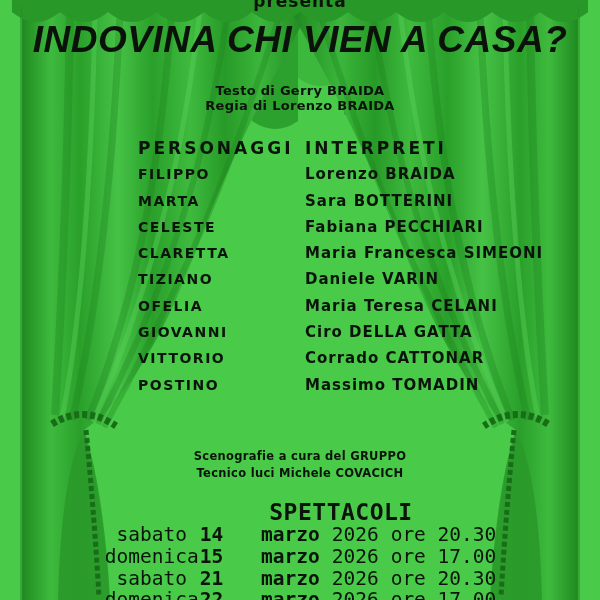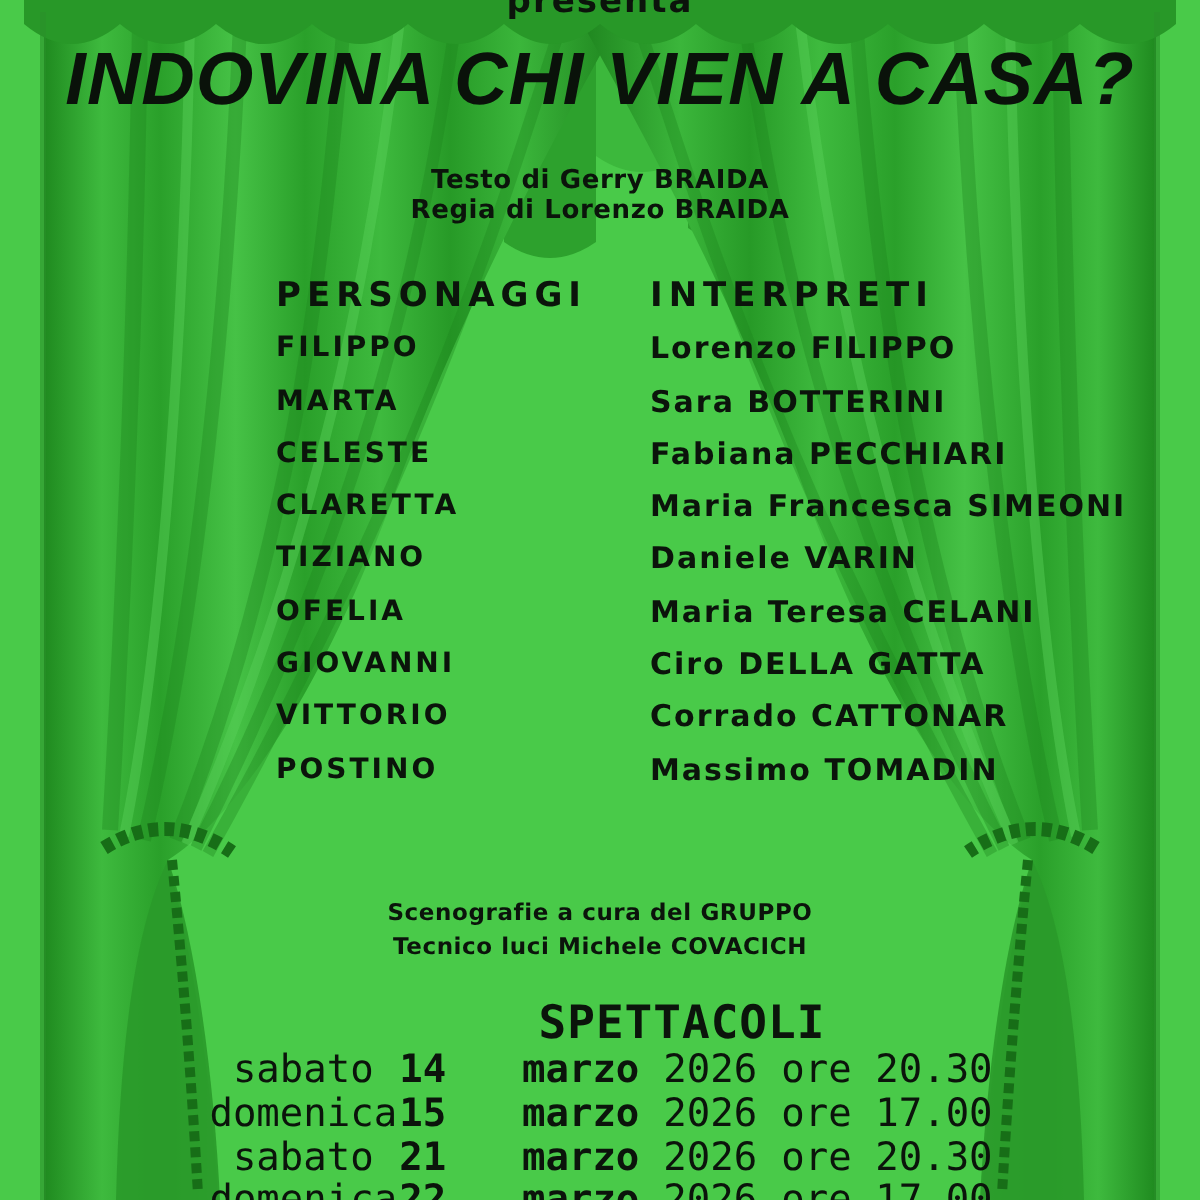--- a/index.html
+++ b/index.html
@@ -10,21 +10,21 @@
   .center{left:0;width:600px;text-align:center;}
 
   .presenta{top:-9px;font-size:17px;font-weight:bold;letter-spacing:1px;}
   .title{top:19px;font-size:37px;font-weight:bold;font-style:italic;
          font-family:"Liberation Sans",sans-serif;letter-spacing:0.5px;color:#0a120a;}
   .byline{font-size:13px;font-weight:bold;letter-spacing:0.3px;}
   .testo{top:83px;}
   .regia{top:98px;}
 
   .cast{position:absolute;left:138px;top:135px;color:#0b140b;}
-  .crow{display:flex;height:26.3px;line-height:26.3px;align-items:center;gap:20px;}
+  .crow{display:flex;height:26.3px;line-height:26.3px;align-items:center;}
   .chead .role,.chead .actor{font-size:17px;font-weight:bold;letter-spacing:3px;}
   .role{width:167px;font-size:14px;font-weight:bold;letter-spacing:1.5px;}
   .actor{font-size:15px;font-weight:bold;letter-spacing:1px;}
 
   .credits{top:448px;font-size:11.5px;font-weight:bold;line-height:17px;letter-spacing:0.3px;}
   .credits div{white-space:nowrap;}
 
   .sched-title{top:499px;font-family:"DejaVu Sans Mono",monospace;
                font-size:23px;font-weight:bold;letter-spacing:0.5px;padding-left:41px;}
   .shows{position:absolute;top:524px;left:0;width:600px;
@@ -134,21 +134,21 @@
   <div class="txt center byline testo">Testo di Gerry BRAIDA</div>
   <div class="txt center byline regia">Regia di Lorenzo BRAIDA</div>
 
   <div class="cast">
     <div class="crow chead">
       <span class="role">PERSONAGGI</span>
       <span class="actor">INTERPRETI</span>
     </div>
     <div class="crow">
       <span class="role">FILIPPO</span>
-      <span class="actor">Lorenzo FILIPPO</span>
+      <span class="actor">Lorenzo BRAIDA</span>
     </div>
     <div class="crow">
       <span class="role">MARTA</span>
       <span class="actor">Sara BOTTERINI</span>
     </div>
     <div class="crow">
       <span class="role">CELESTE</span>
       <span class="actor">Fabiana PECCHIARI</span>
     </div>
     <div class="crow">

